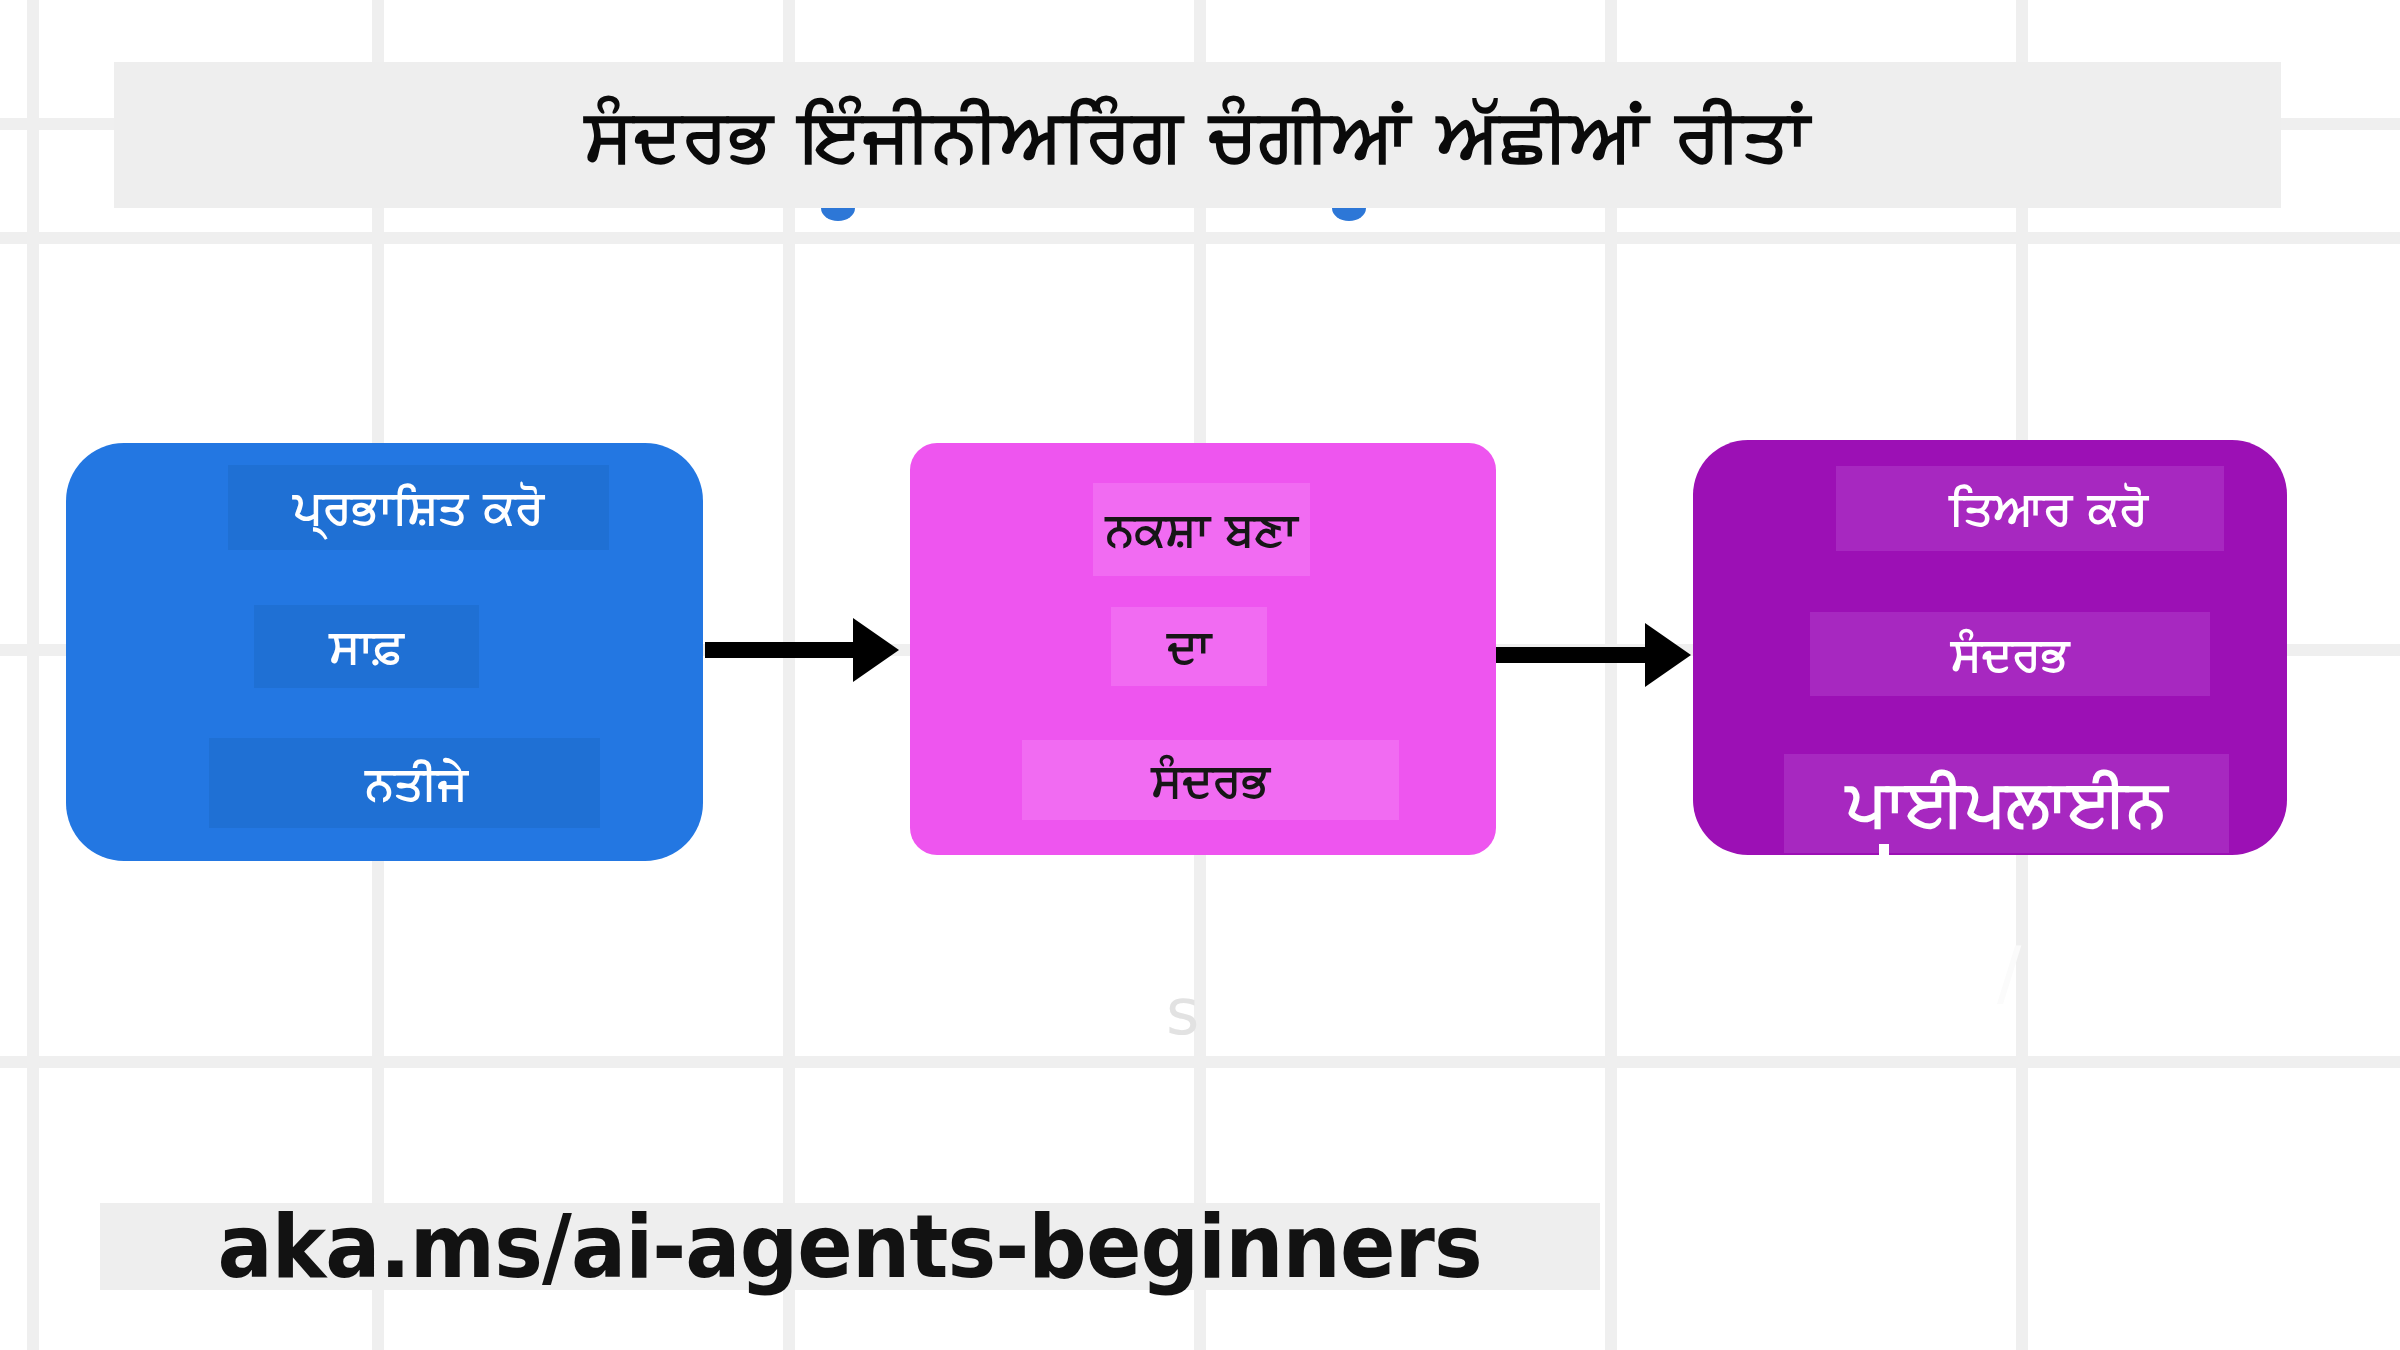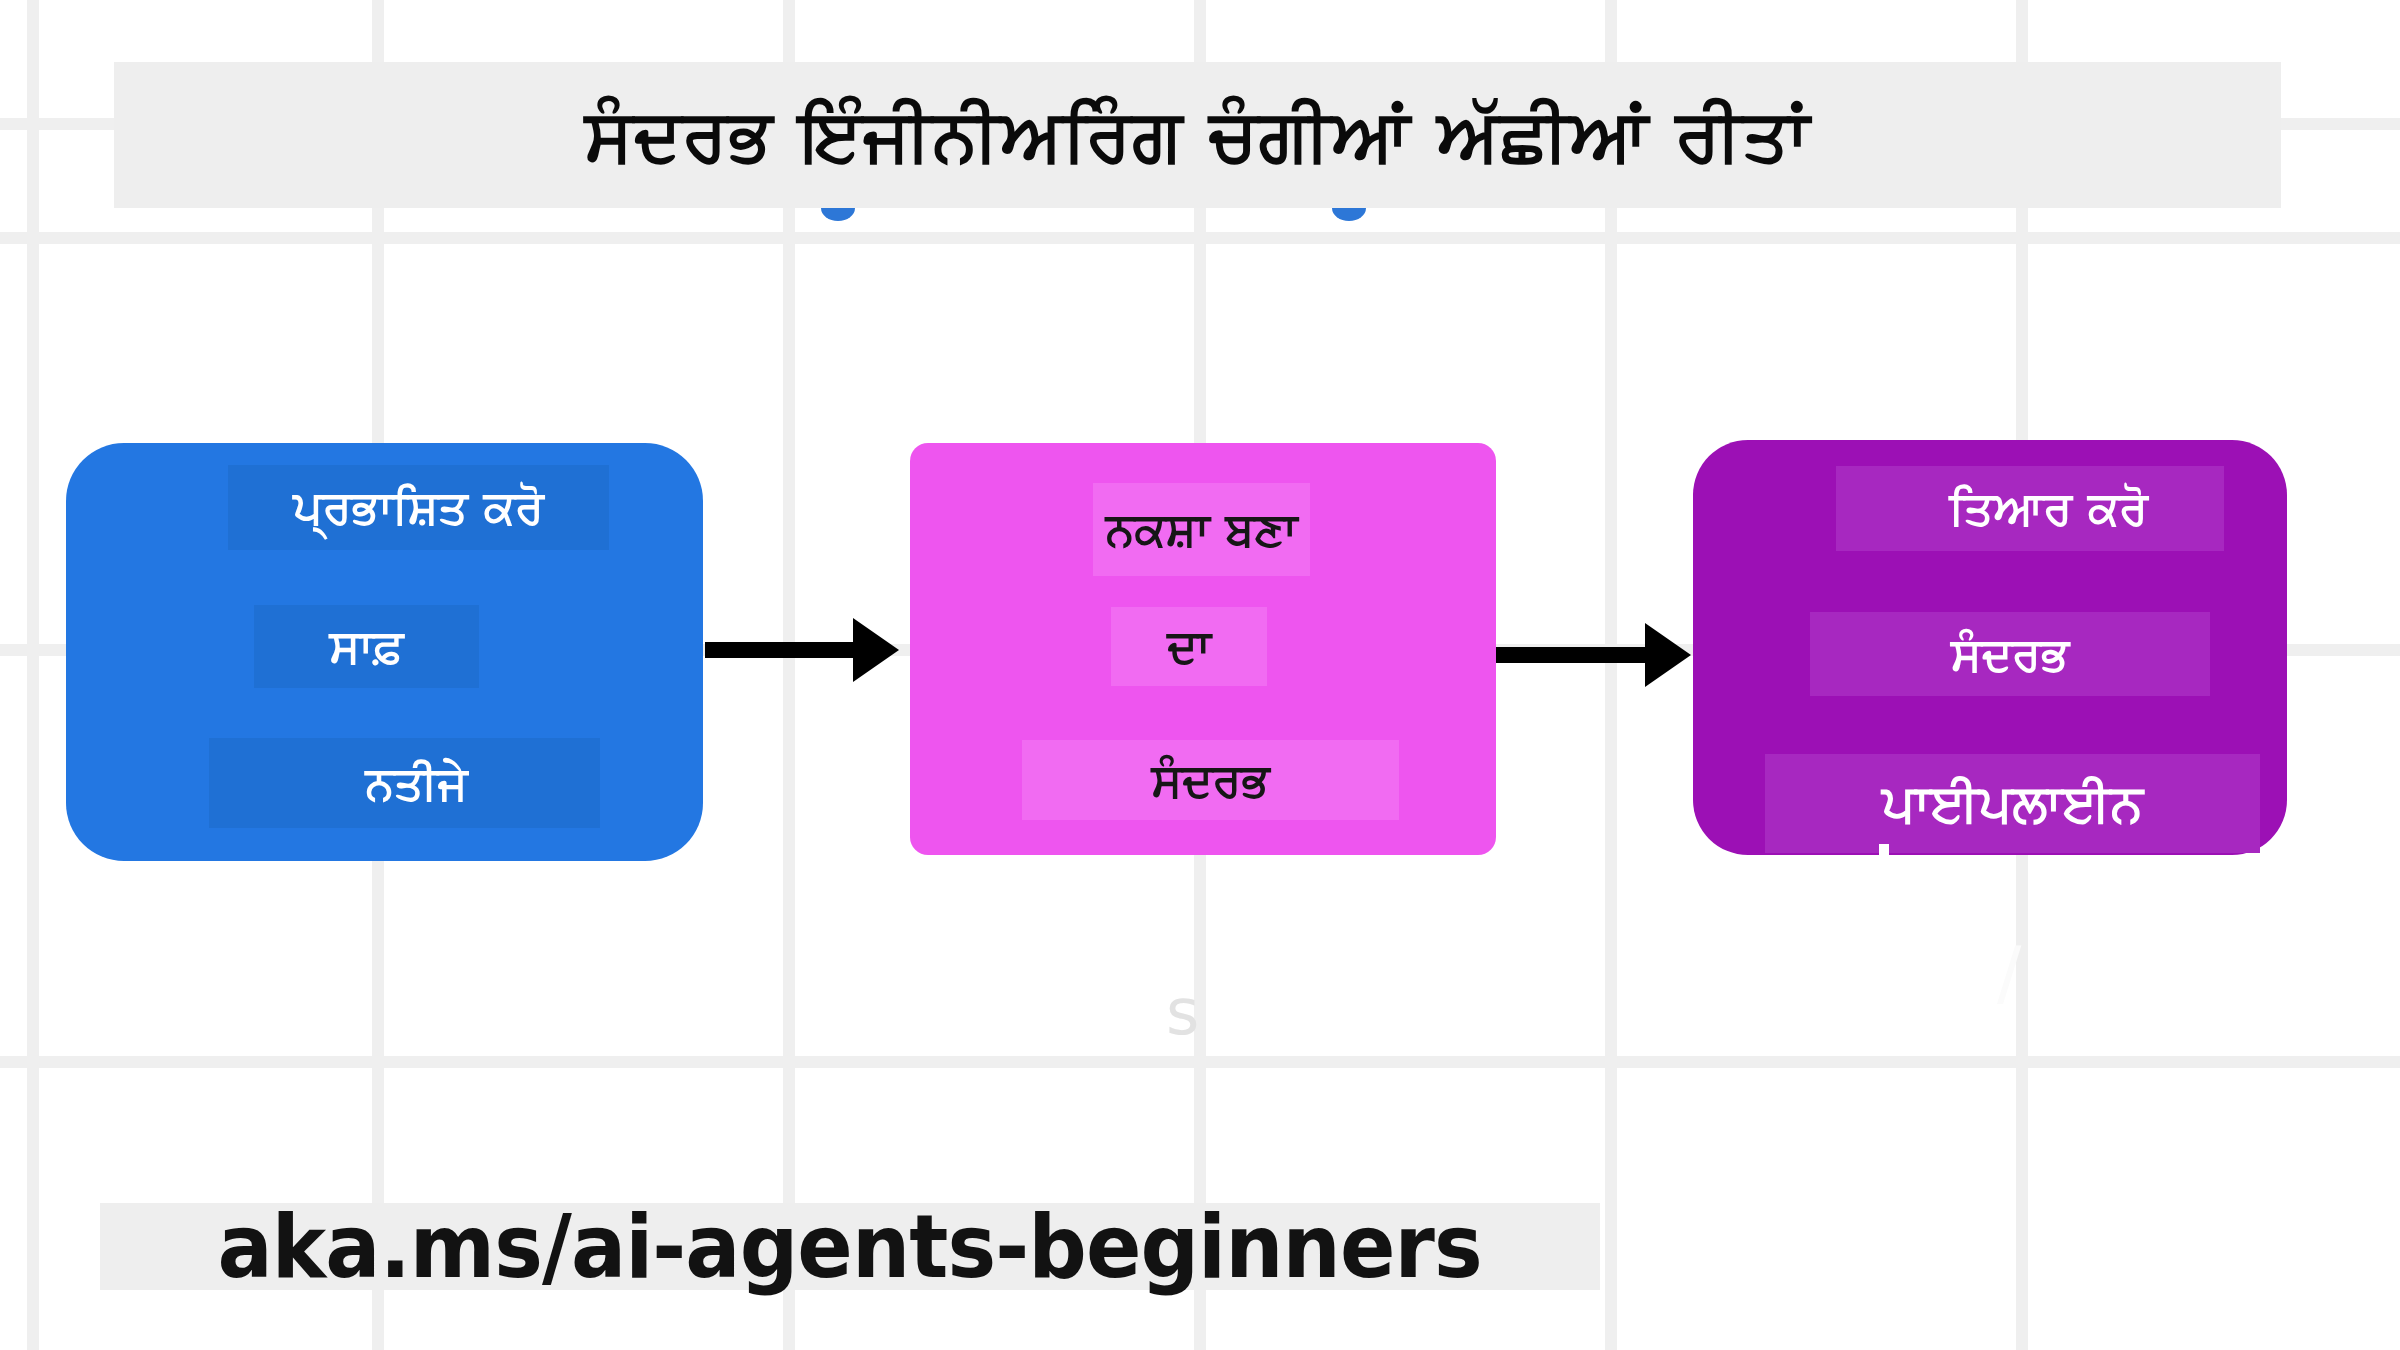--- a/index.html
+++ b/index.html
@@ -18,34 +18,34 @@
   .title-band{left:114px;top:62px;width:2167px;height:146px;display:flex;align-items:center;justify-content:center;}
   .title-text{font-size:72px;font-weight:700;color:#0a0a0a;white-space:nowrap;letter-spacing:1px;}
 
   .blue-arc{position:absolute;width:34px;height:13px;background:#2d77d7;
     border-radius:0 0 17px 17px / 0 0 13px 13px;}
   .arc1{left:821px;top:208px;}
   .arc2{left:1332px;top:208px;}
 
   .step{position:absolute;}
   .s0{left:66px;top:443px;width:637px;height:418px;border-radius:58px;}
-  .s1{left:910px;top:443px;width:586px;height:412px;border-radius:18px;}
+  .s1{left:910px;top:443px;width:586px;height:412px;border-radius:27px;}
   .s2{left:1693px;top:440px;width:594px;height:415px;border-radius:55px;}
 
   .hl{position:absolute;display:flex;align-items:center;justify-content:center;
       font-size:46px;font-weight:600;white-space:nowrap;}
   .s0 .hl1{left:162px;top:22px;width:381px;height:85px;}
   .s0 .hl2{left:188px;top:162px;width:225px;height:83px;}
   .s0 .hl3{left:143px;top:295px;width:367px;height:90px;}
   .s1 .hl1{left:183px;top:40px;width:217px;height:93px;}
   .s1 .hl2{left:201px;top:164px;width:156px;height:79px;}
   .s1 .hl3{left:112px;top:297px;width:377px;height:80px;}
   .s2 .hl1{left:143px;top:26px;width:351px;height:85px;padding-left:37px;}
   .s2 .hl2{left:117px;top:172px;width:400px;height:84px;}
-  .s2 .hl3{left:72px;top:314px;width:495px;height:99px;font-size:52px;}
+  .s2 .hl3{left:91px;top:314px;width:445px;height:99px;font-size:64px;}
 
   .arrow-shaft{position:absolute;height:16px;background:#000;}
   .shaft1{left:705px;top:642px;width:150px;}
   .shaft2{left:1496px;top:647px;width:151px;}
   .arrow-head{position:absolute;width:0;height:0;
     border-top:32px solid transparent;border-bottom:32px solid transparent;
     border-left:46px solid #000;}
   .head1{left:853px;top:618px;}
   .head2{left:1645px;top:623px;}
 

